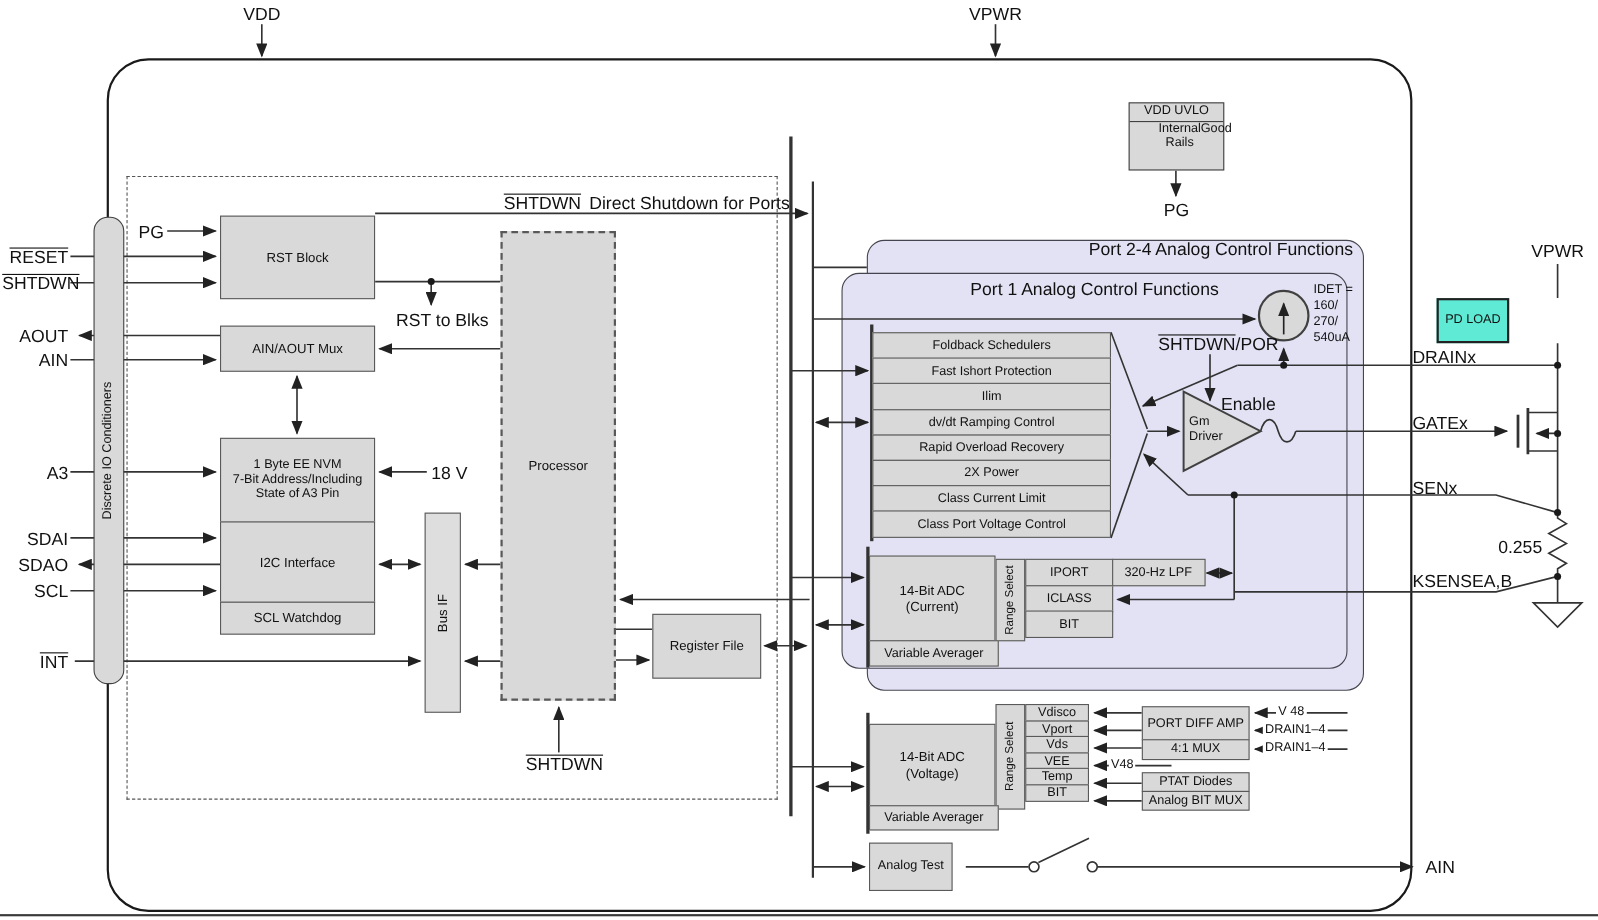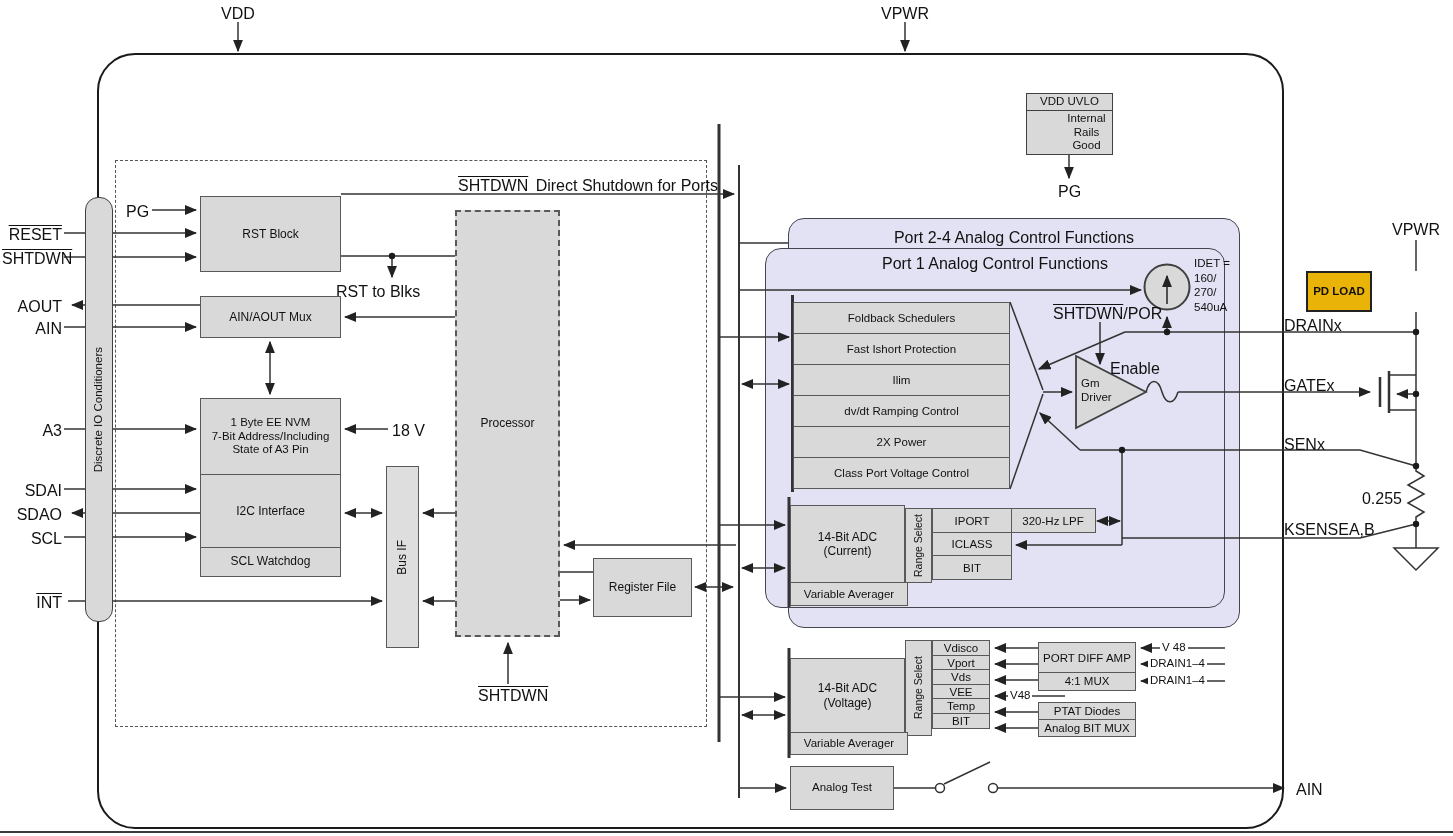--- a/index.html
+++ b/index.html
@@ -29,21 +29,21 @@
 <body>
 
 <div id="canvas">
 
   <div class="chip" style="left:97px;top:53px;width:1183px;height:772px;"></div>
   <div class="dash" style="left:115px;top:160px;width:590px;height:565px;"></div>
   <div class="abs" style="left:0;top:831px;width:1453px;height:0;border-top:2px solid #3b3b3b;"></div>
 
   <div class="panel" style="left:788px;top:218px;width:452px;height:410px;"></div>
   <div class="panel" style="left:765px;top:248px;width:460px;height:360px;"></div>
-  <div class="lbl ctr" style="left:798px;top:229px;width:432px;">Port 2-4 Analog Control Functions</div>
+  <div class="lbl ctr" style="left:798px;top:219px;width:432px;text-align:right;">Port 2-4 Analog Control Functions</div>
   <div class="lbl ctr" style="left:775px;top:255px;width:440px;">Port 1 Analog Control Functions</div>
 
   <svg width="1453" height="836">
     <defs>
       <marker id="ah" viewBox="0 0 10 8" refX="9" refY="4" markerWidth="8.5" markerHeight="6.8" orient="auto-start-reverse">
         <path d="M0,0L10,4L0,8z" fill="#222"></path>
       </marker>
     </defs>
     <g stroke="#333" stroke-width="1.5" fill="none">
 
@@ -172,21 +172,21 @@
   <div class="lbl rgt" style="left:2px;top:594px;width:60px;"><span class="ovl">INT</span></div>
   <div class="lbl" style="left:126px;top:203px;">PG</div>
 
   <div class="blk" style="left:85px;top:197px;width:28px;height:425px;border-radius:13px;border-color:#404040;">
     <span class="vtext sm">Discrete IO Conditioners</span>
   </div>
 
   <div class="blk" style="left:200px;top:196px;width:141px;height:76px;">
     <span>RST Block</span>
   </div>
-  <div class="lbl ctr" style="left:336px;top:283px;width:84px;">RST to Blks</div>
+  <div class="lbl ctr" style="left:360px;top:283px;width:84px;">RST to Blks</div>
 
   <div class="blk" style="left:200px;top:296px;width:141px;height:42px;">
     <span>AIN/AOUT Mux</span>
   </div>
 
   <div class="blk sm" style="left:200px;top:398px;width:141px;height:77px;">
     <span>1 Byte EE NVM</span>
     <span>7-Bit Address/Including</span>
     <span>State of A3 Pin</span>
   </div>
@@ -214,33 +214,35 @@
     <span>Register File</span>
   </div>
 
   <div class="lbl" style="left:458px;top:177px;">
     <span class="ovl">SHTDWN</span>
     <span style="margin-left:3px;">Direct Shutdown for Ports</span>
   </div>
 
   <div class="blk" style="left:1026px;top:93px;width:87px;height:62px;border-color:#404040;padding:0;">
     <div class="sm" style="width:100%;border-bottom:1.5px solid #404040;padding:1px 0;">VDD UVLO</div>
-    <div class="sm" style="flex:1;display:flex;flex-direction:column;justify-content:center;margin-left:34px;">
+    <div class="sm" style="flex:1;display:flex;flex-direction:row;justify-content:center;margin-left:34px;">
       <span>Internal Rails</span>
       <span>Good</span>
     </div>
   </div>
   <div class="lbl ctr" style="left:1058px;top:183px;width:22px;">PG</div>
 
   <div class="abs" style="left:793px;top:302px;width:217px;height:187px;display:flex;flex-direction:column;">
     <div class="row" style="flex:1;">Foldback Schedulers</div>
     <div class="row" style="flex:1;margin-top:-1.5px;">Fast Ishort Protection</div>
     <div class="row" style="flex:1;margin-top:-1.5px;">Ilim</div>
     <div class="row" style="flex:1;margin-top:-1.5px;">dv/dt Ramping Control</div>
+    <div class="row" style="flex:1;margin-top:-1.5px;">Rapid Overload Recovery</div>
     <div class="row" style="flex:1;margin-top:-1.5px;">2X Power</div>
+    <div class="row" style="flex:1;margin-top:-1.5px;">Class Current Limit</div>
     <div class="row" style="flex:1;margin-top:-1.5px;">Class Port Voltage Control</div>
   </div>
 
   <div class="lbl sm" style="left:1081px;top:377px;line-height:1.2;">
     <span>Gm</span><br>
     <span>Driver</span>
   </div>
   <div class="lbl" style="left:1110px;top:360px;">Enable</div>
   <div class="lbl" style="left:1053px;top:305px;">
     <span class="ovl">SHTDWN</span><span>/POR</span>
@@ -283,29 +285,29 @@
   <div class="row abs" style="left:1038px;top:642px;width:98px;height:31px;">PORT DIFF AMP</div>
   <div class="row abs" style="left:1038px;top:671.5px;width:98px;height:19px;">4:1 MUX</div>
   <div class="row abs" style="left:1038px;top:702px;width:98px;height:18px;">PTAT Diodes</div>
   <div class="row abs" style="left:1038px;top:718.5px;width:98px;height:18px;">Analog BIT MUX</div>
 
   <div class="lbl sm wbg" style="left:1008px;top:689px;">V48</div>
   <div class="lbl sm wbg" style="left:1160px;top:641px;">V 48</div>
   <div class="lbl sm wbg" style="left:1148px;top:657px;">DRAIN1–4</div>
   <div class="lbl sm wbg" style="left:1148px;top:674px;">DRAIN1–4</div>
 
-  <div class="blk" style="left:790px;top:766px;width:104px;height:44px;">
+  <div class="blk" style="left:790px;top:766px;width:76px;height:44px;">
     <span class="sm">Analog Test</span>
   </div>
   <div class="lbl" style="left:1296px;top:781px;">AIN</div>
 
   <div class="lbl" style="left:1284px;top:317px;">DRAINx</div>
   <div class="lbl" style="left:1284px;top:377px;">GATEx</div>
   <div class="lbl" style="left:1284px;top:436px;">SENx</div>
   <div class="lbl" style="left:1284px;top:521px;">KSENSEA,B</div>
   <div class="lbl ctr" style="left:1386px;top:221px;width:60px;">VPWR</div>
 
-  <div class="blk white" style="left:1306px;top:271px;width:66px;height:41px;background:#eab308;font-weight:bold;">
+  <div class="blk white" style="left:1306px;top:271px;width:66px;height:41px;background:#5eead4;">
     <span class="sm">PD LOAD</span>
   </div>
   <div class="lbl rgt" style="left:1352px;top:490px;width:50px;">0.255</div>
 
 </div>
 
 </body></html>

